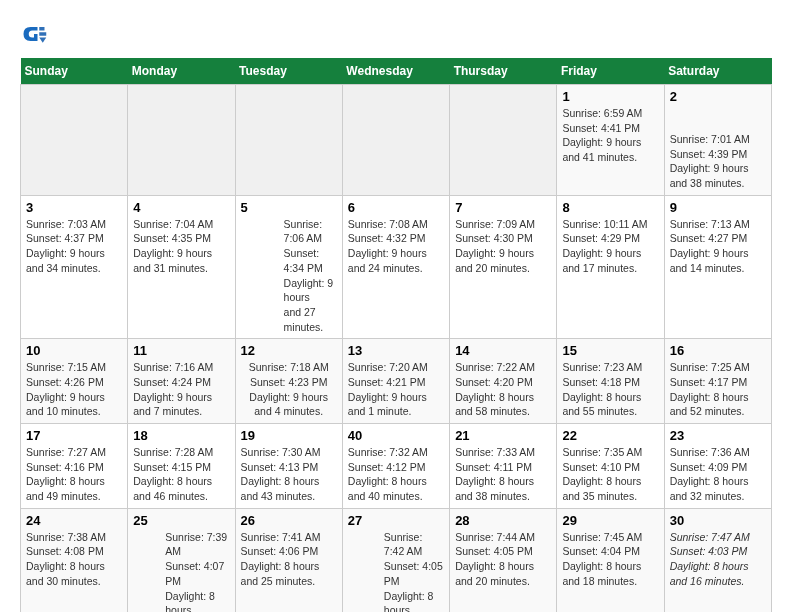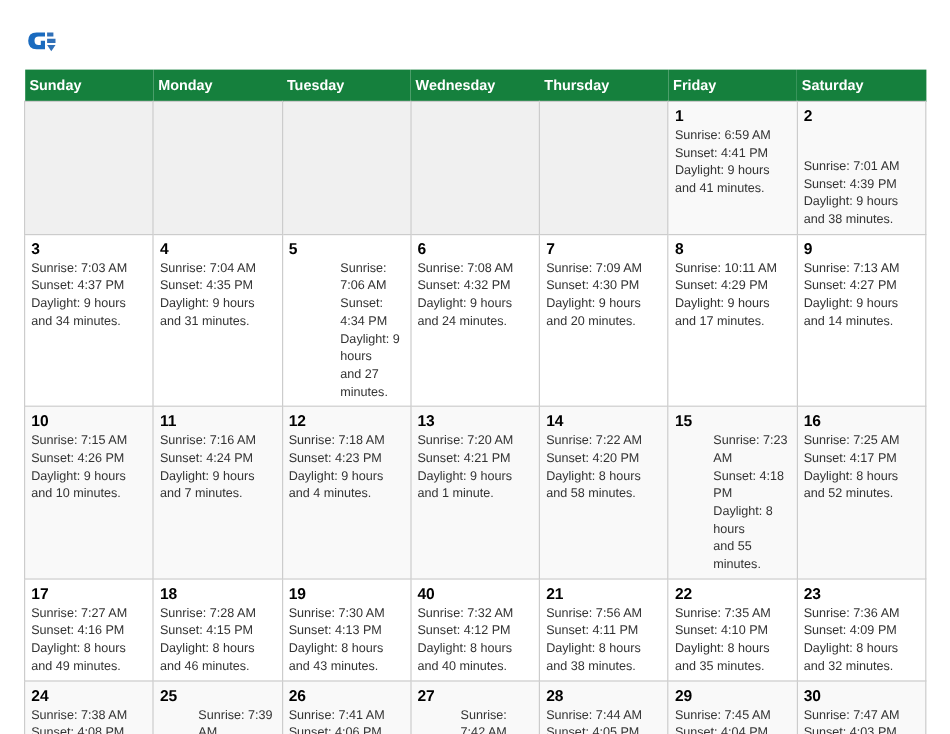--- a/index.html
+++ b/index.html
@@ -206,42 +206,42 @@
         </td>
         <td>
           <span class="day-num">11</span>
           <div class="day-info" style="white-space: pre-line;">Sunrise: 7:16 AM
 Sunset: 4:24 PM
 Daylight: 9 hours
 and 7 minutes.</div>
         </td>
         <td>
           <span class="day-num">12</span>
-          <div class="day-info" style="white-space: pre-line;">Sunrise: 7:18 AM
+          <div class="day-info" style="white-space: pre-line; text-align: center;">Sunrise: 7:18 AM
 Sunset: 4:23 PM
 Daylight: 9 hours
 and 4 minutes.</div>
         </td>
         <td>
           <span class="day-num">13</span>
           <div class="day-info" style="white-space: pre-line;">Sunrise: 7:20 AM
 Sunset: 4:21 PM
 Daylight: 9 hours
 and 1 minute.</div>
         </td>
         <td>
           <span class="day-num">14</span>
           <div class="day-info" style="white-space: pre-line;">Sunrise: 7:22 AM
 Sunset: 4:20 PM
 Daylight: 8 hours
 and 58 minutes.</div>
         </td>
         <td>
           <span class="day-num">15</span>
-          <div class="day-info" style="white-space: pre-line; margin-left: 32px;">Sunrise: 7:23 AM
+          <div class="day-info" style="white-space: pre-line;">Sunrise: 7:23 AM
 Sunset: 4:18 PM
 Daylight: 8 hours
 and 55 minutes.</div>
         </td>
         <td>
           <span class="day-num">16</span>
           <div class="day-info" style="white-space: pre-line;">Sunrise: 7:25 AM
 Sunset: 4:17 PM
 Daylight: 8 hours
 and 52 minutes.</div>
@@ -271,21 +271,21 @@
         </td>
         <td>
           <span class="day-num">40</span>
           <div class="day-info" style="white-space: pre-line;">Sunrise: 7:32 AM
 Sunset: 4:12 PM
 Daylight: 8 hours
 and 40 minutes.</div>
         </td>
         <td>
           <span class="day-num">21</span>
-          <div class="day-info" style="white-space: pre-line;">Sunrise: 7:56 AM
+          <div class="day-info" style="white-space: pre-line;">Sunrise: 7:33 AM
 Sunset: 4:11 PM
 Daylight: 8 hours
 and 38 minutes.</div>
         </td>
         <td>
           <span class="day-num">22</span>
           <div class="day-info" style="white-space: pre-line;">Sunrise: 7:35 AM
 Sunset: 4:10 PM
 Daylight: 8 hours
 and 35 minutes.</div>
@@ -336,20 +336,20 @@
         </td>
         <td>
           <span class="day-num">29</span>
           <div class="day-info" style="white-space: pre-line;">Sunrise: 7:45 AM
 Sunset: 4:04 PM
 Daylight: 8 hours
 and 18 minutes.</div>
         </td>
         <td>
           <span class="day-num">30</span>
-          <div class="day-info" style="white-space: pre-line;">Sunrise: 7:47 AM
+          <div class="day-info" style="white-space: pre-line; font-style: italic;">Sunrise: 7:47 AM
 Sunset: 4:03 PM
 Daylight: 8 hours
 and 16 minutes.</div>
         </td>
       </tr>
     </tbody>
 </table>
 
 </body></html>

